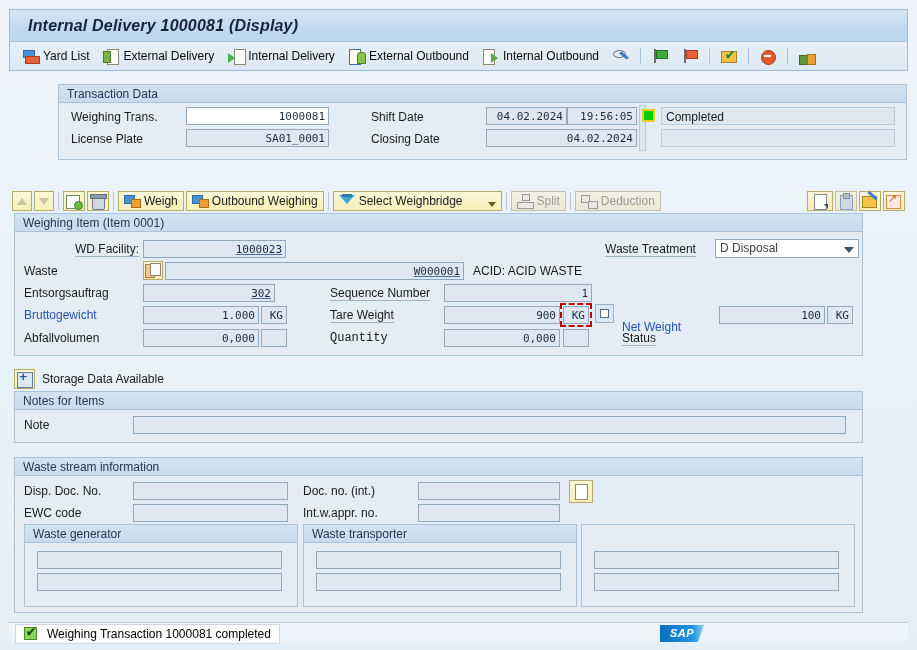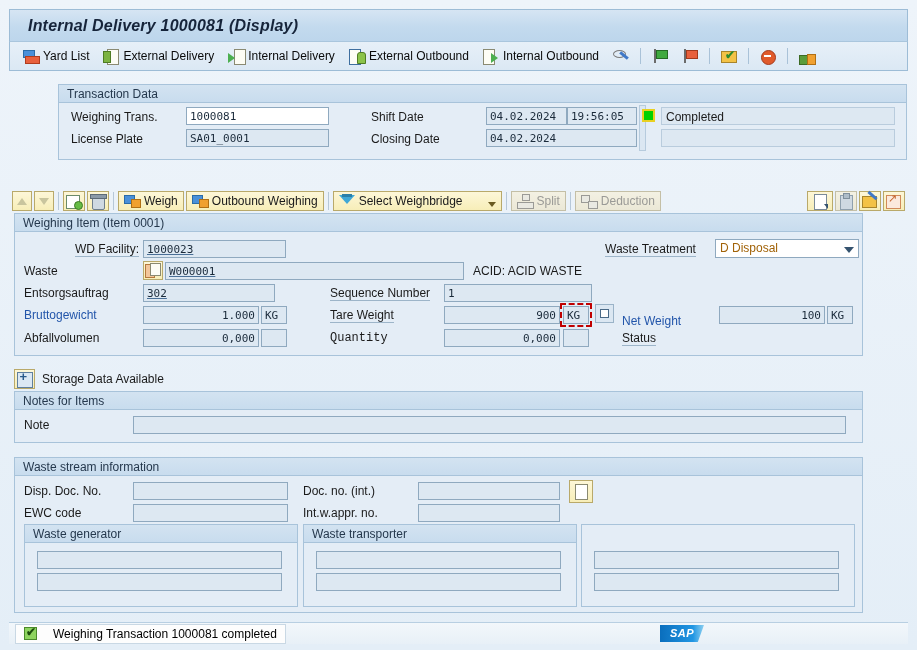--- a/index.html
+++ b/index.html
@@ -90,35 +90,35 @@
   }
 
   
   .lbl { font-size:12px; color:#1a1a1a; white-space:nowrap; }
   .lbl-link { color:#2255aa; }
   .lbl-u { border-bottom:1px solid #9db5c9; }
   .fld {
     height:18px; line-height:16px;
     background:#dde8f2; border:1px solid #8fa9bf;
     font-family:"DejaVu Sans Mono", monospace; font-size:11px;
-    color:#1a2a3a; padding:0 3px; outline:none;
+    color:#1a2a3a; padding:0 3px; outline:none;text-align:right;
   }
   .fld.white { background:#ffffff; }
   .fld.r { text-align:right; }
   .fld.link-val { text-decoration:underline; text-decoration-color:#4a6f96; }
 
   .focus-ring {
     position:absolute; border:2px dashed #c00000; border-radius:1px;
     pointer-events:none;
   }
 
   
   .sel {
     height:19px; background:#ffffff; border:1px solid #8fa9bf;
-    font-size:12px; color:#a16207; padding:0 18px 0 4px;
+    font-size:12px; color:#404040; padding:0 18px 0 4px;
     line-height:17px; position:relative;
   }
   .sel .arrow {
     position:absolute; right:4px; top:7px;
     width:0;height:0;border-left:5px solid transparent;border-right:5px solid transparent;border-top:6px solid #35536f;
   }
 
   
   .itembar { position:absolute; left:12px; top:190px; width:893px; height:22px; display:flex; align-items:center; gap:2px; }
   .btn {
@@ -163,21 +163,21 @@
   
   .status-sq { width:13px; height:13px; background:#00d000; border:2px solid #e8d020; }
 
   
   .statusbar {
     position:absolute; left:9px; bottom:6px; width:899px; height:22px;
     background:linear-gradient(180deg,#f2f7fb 0%,#e8f0f7 100%);
     border-top:1px solid #b8cfe2;
     display:flex; align-items:center;
   }
-  .sb-msg { display:flex; align-items:center; gap:16px; padding:0 8px; height:20px;
+  .sb-msg { display:flex; align-items:center; gap:10px; padding:0 8px; height:20px;
             background:#fdfdfd; border:1px solid #c9d8e4; margin-left:6px; }
   .sb-chk { width:13px;height:13px;background:#8ed45f;border:1px solid #4a8a2a;position:relative; }
   .sb-chk::after{content:"✔";position:absolute;left:1px;top:-3px;font-size:12px;color:#1d4d0d;font-weight:bold;}
   .sap-logo {
     position:absolute; left:660px; bottom:8px;
     width:44px; height:17px;
     background:linear-gradient(90deg,#0a6ebd 0%,#2196e3 75%,#8fd0f0 100%);
     color:#fff; font-size:11px; font-weight:bold; font-style:italic;
     text-align:center; line-height:17px; letter-spacing:.5px;
     clip-path:polygon(0 0,100% 0,86% 100%,0 100%);
@@ -347,21 +347,21 @@
     <input class="fld" style="position: absolute; left: 246px; top: 92px; width: 26px;" readonly="" value="KG">
 
     <div class="lbl lbl-u" style="position:absolute; left:315px; top:94px;">Tare Weight</div>
     <input class="fld r" style="position: absolute; left: 429px; top: 92px; width: 116px;" readonly="" value="900">
     <input class="fld" style="position: absolute; left: 548px; top: 92px; width: 26px;" value="KG">
     <div class="focus-ring" style="left:545px; top:89px; width:32px; height:24px;"></div>
     <div class="btn plain" style="position:absolute; left:580px; top:90px; width:19px; height:19px; justify-content:center; background:#dbe7f2; border-color:#9ab3c8;">
       <span style="display:inline-block;width:9px;height:9px;border:1px solid #4a6a88;background:#fff;"></span>
     </div>
 
-    <div class="lbl lbl-link" style="position:absolute; left:607px; top:100px;">Net Weight</div>
+    <div class="lbl lbl-link" style="position:absolute; left:607px; top:106px;">Net Weight</div>
     <input class="fld r" style="position: absolute; left: 704px; top: 92px; width: 106px;" readonly="" value="100">
     <input class="fld" style="position: absolute; left: 812px; top: 92px; width: 26px;" readonly="" value="KG">
 
     <div class="lbl" style="position:absolute; left:9px; top:117px;">Abfallvolumen</div>
     <input class="fld r" style="position: absolute; left: 128px; top: 115px; width: 116px;" readonly="" value="0,000">
     <input class="fld" style="position: absolute; left: 246px; top: 115px; width: 26px;" readonly="" value="">
 
     <div class="lbl" style="position:absolute; left:315px; top:117px;font-family:Liberation Mono, monospace;">Quantity</div>
     <input class="fld r" style="position: absolute; left: 429px; top: 115px; width: 116px;" readonly="" value="0,000">
     <input class="fld" style="position: absolute; left: 548px; top: 115px; width: 26px;" readonly="" value="">

